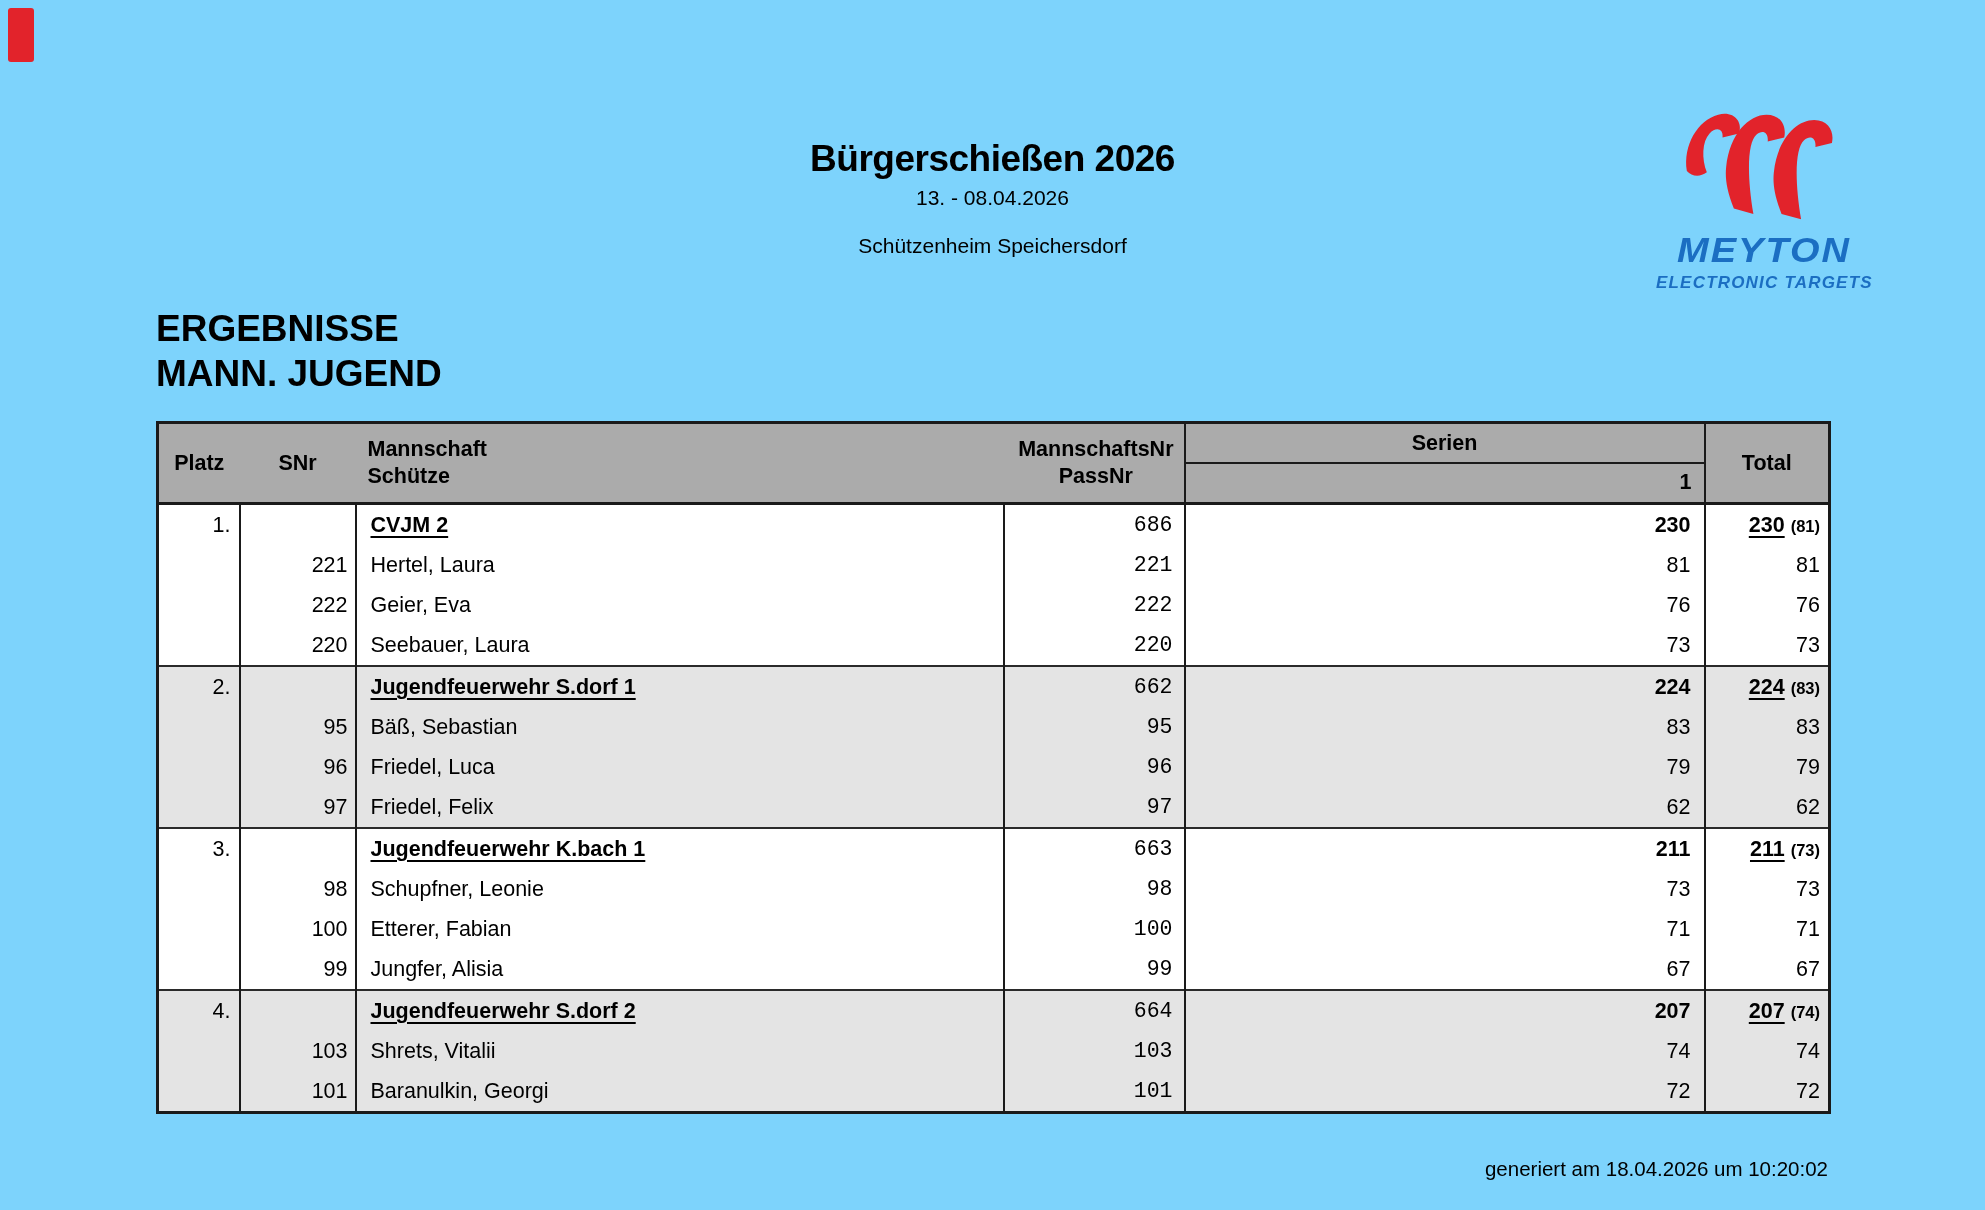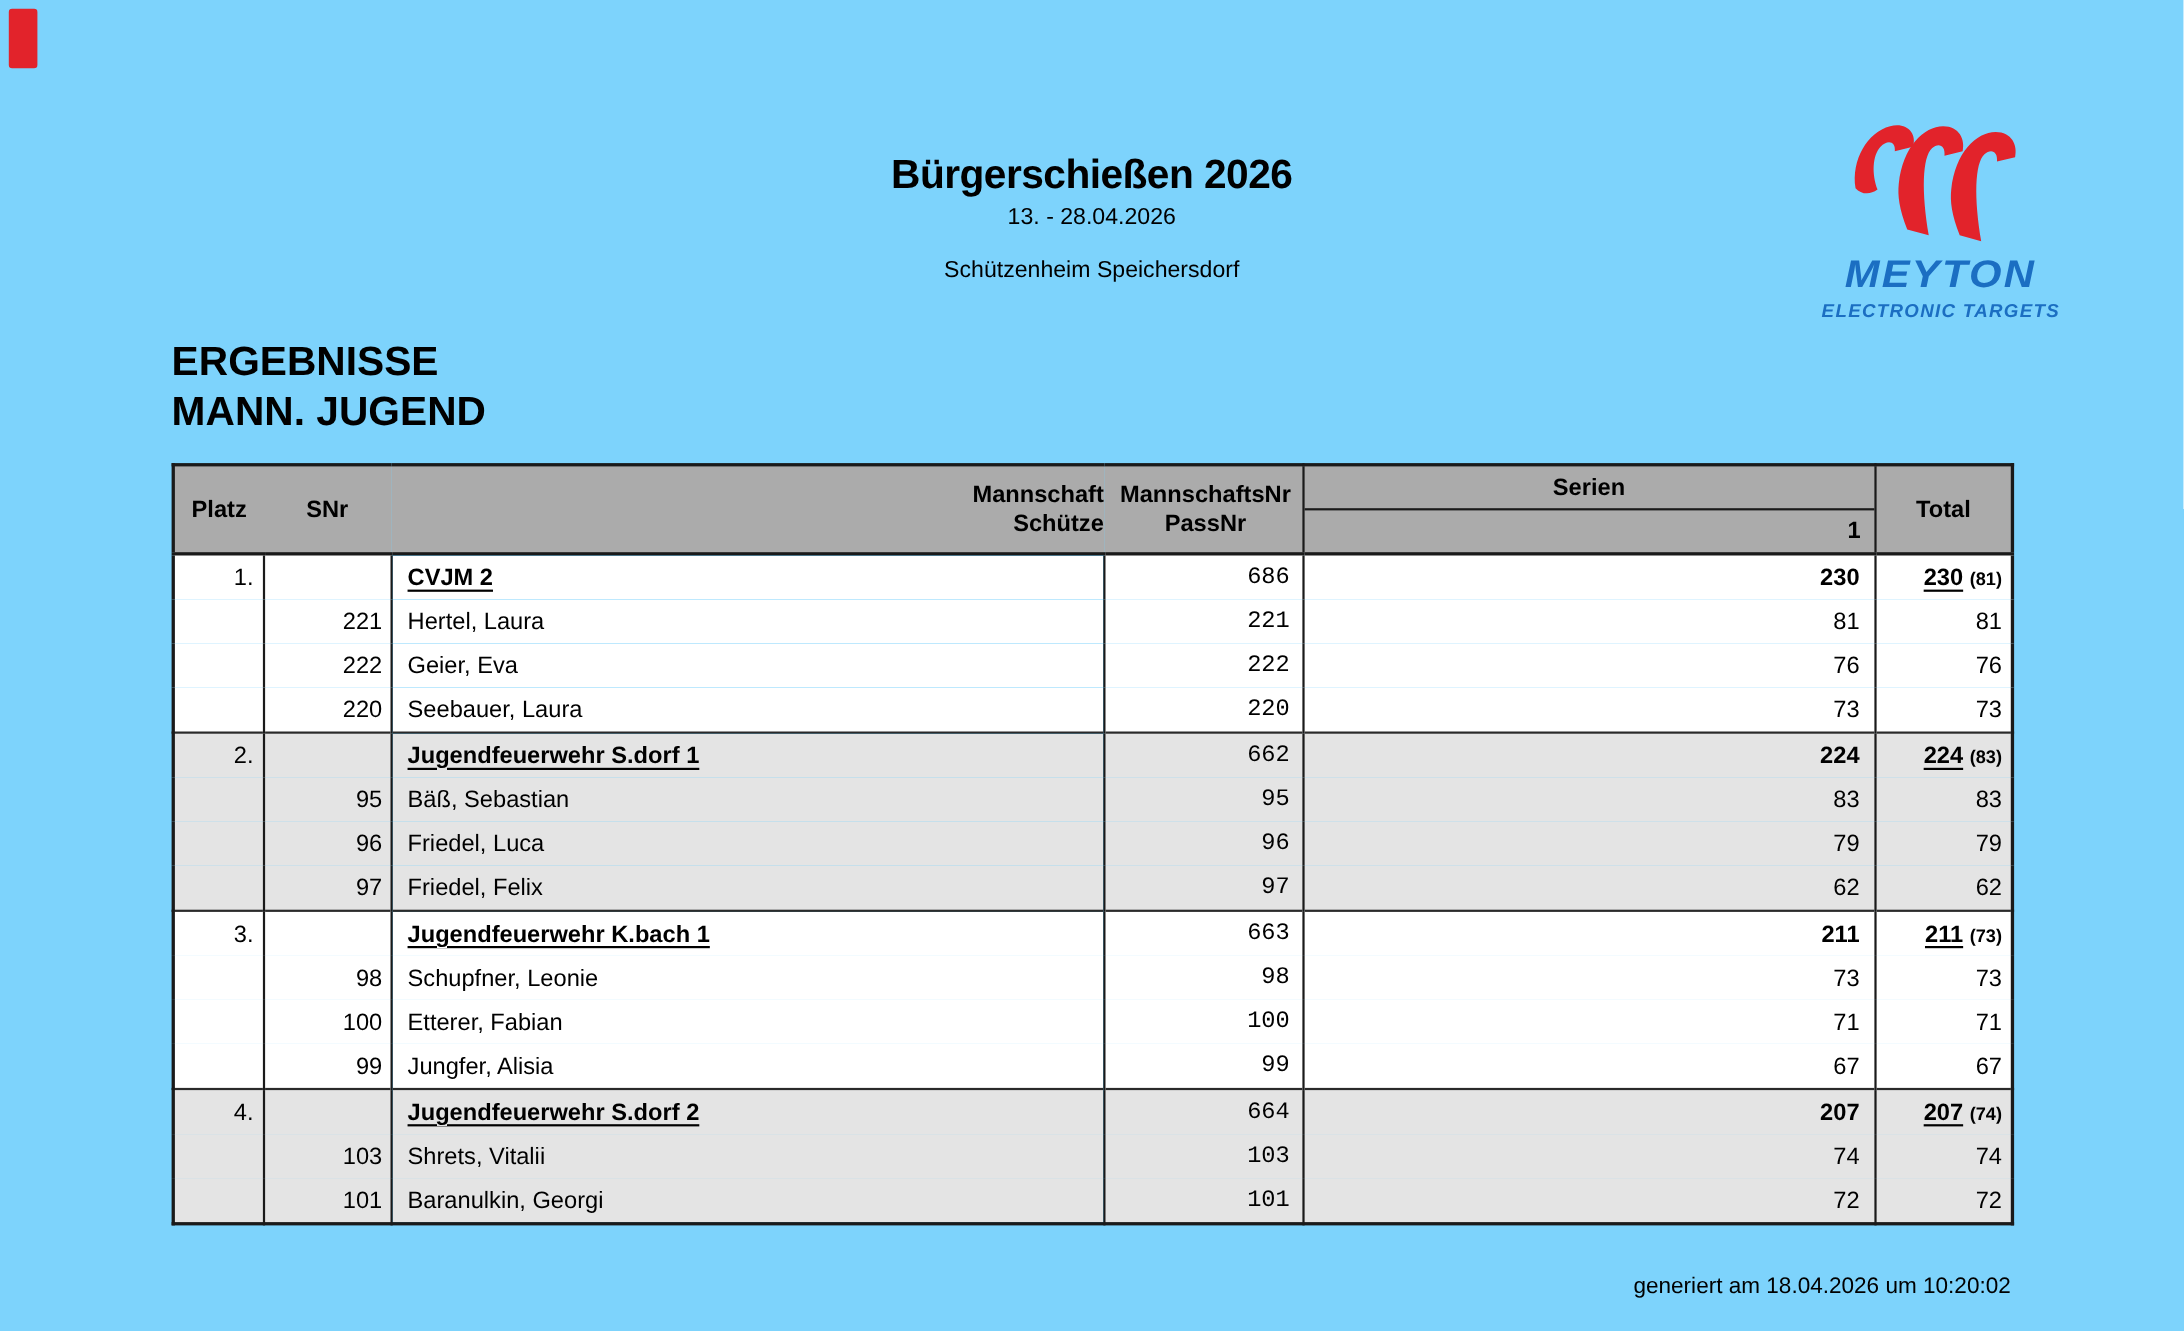--- a/index.html
+++ b/index.html
@@ -31,21 +31,21 @@
   .heading { position:absolute; left:156px; top:306px; font-size:37px; font-weight:700; line-height:45px; }
 
   
   table.results { position:absolute; left:156px; top:421px; width:1672px;
     border-collapse:collapse; table-layout:fixed; font-size:21.5px;
     border:3px solid var(--line); }
   thead th { background:var(--header-bg,#ababab); height:78px; font-weight:700;
     padding:0; vertical-align:middle; border-bottom:3px solid var(--line); font-size:21.5px; }
   .h-platz { text-align:center; }
   .h-snr   { text-align:center; }
-  .h-name  { text-align:right; padding-left:12px; }
+  .h-name  { text-align:left; padding-left:12px; }
   .h-name .two-line, .h-mnr .two-line { line-height:27px; }
   .h-mnr   { text-align:right; padding-right:10px; }
   .h-mnr .two-line { display:inline-block; text-align:center; }
   .h-serien { border-left:2px solid var(--line); vertical-align:top; }
   .serien-top { height:38px; line-height:38px; text-align:center; border-bottom:2px solid var(--line); }
   .serien-sub { height:37px; line-height:37px; text-align:right; padding-right:12px; }
   .h-total { border-left:2px solid var(--line); text-align:center; }
 
   tbody td { height:40px; padding:0; vertical-align:middle; background:#fff; }
   tbody tr.shaded td { background:var(--row-shade,#e4e4e4); }
@@ -66,21 +66,21 @@
   .footer-right { position:absolute; right:157px; top:1157px; font-size:20.5px; }
 </style>
 </head>
 <body>
 
 <div class="page" style="--logo-red: #e2232b; --logo-blue: #1b6ec2; --header-bg: #ababab; --row-shade: #e4e4e4;">
 
   <div class="corner-mark"></div>
 
   <div class="doc-title">Bürgerschießen 2026</div>
-  <div class="doc-date">13. - 28.04.2026</div>
+  <div class="doc-date">13. - 08.04.2026</div>
   <div class="doc-venue">Schützenheim Speichersdorf</div>
 
   <div class="logo">
     <svg class="logo-m" viewBox="0 0 250 185" aria-hidden="true">
       <g fill="#e2232b" transform="translate(8,4) skewX(-6)">
         <path d="M12 96 C2 58 20 20 50 12 C72 6 88 22 84 40 L60 46 C60 32 48 30 40 40 C30 52 32 78 42 98 C32 106 20 104 12 96 Z"></path>
         <path d="M10 84 C10 34 36 6 62 6 C84 6 94 24 92 40 L68 46 C68 32 58 28 50 36 C38 48 42 96 58 154 L28 146 C14 118 10 100 10 84 Z" transform="translate(60,6)"></path>
         <path d="M10 84 C10 34 36 6 62 6 C84 6 94 24 92 40 L68 46 C68 32 58 28 50 36 C38 48 42 96 58 154 L28 146 C14 118 10 100 10 84 Z" transform="translate(132,14)"></path>
       </g>
     </svg>

